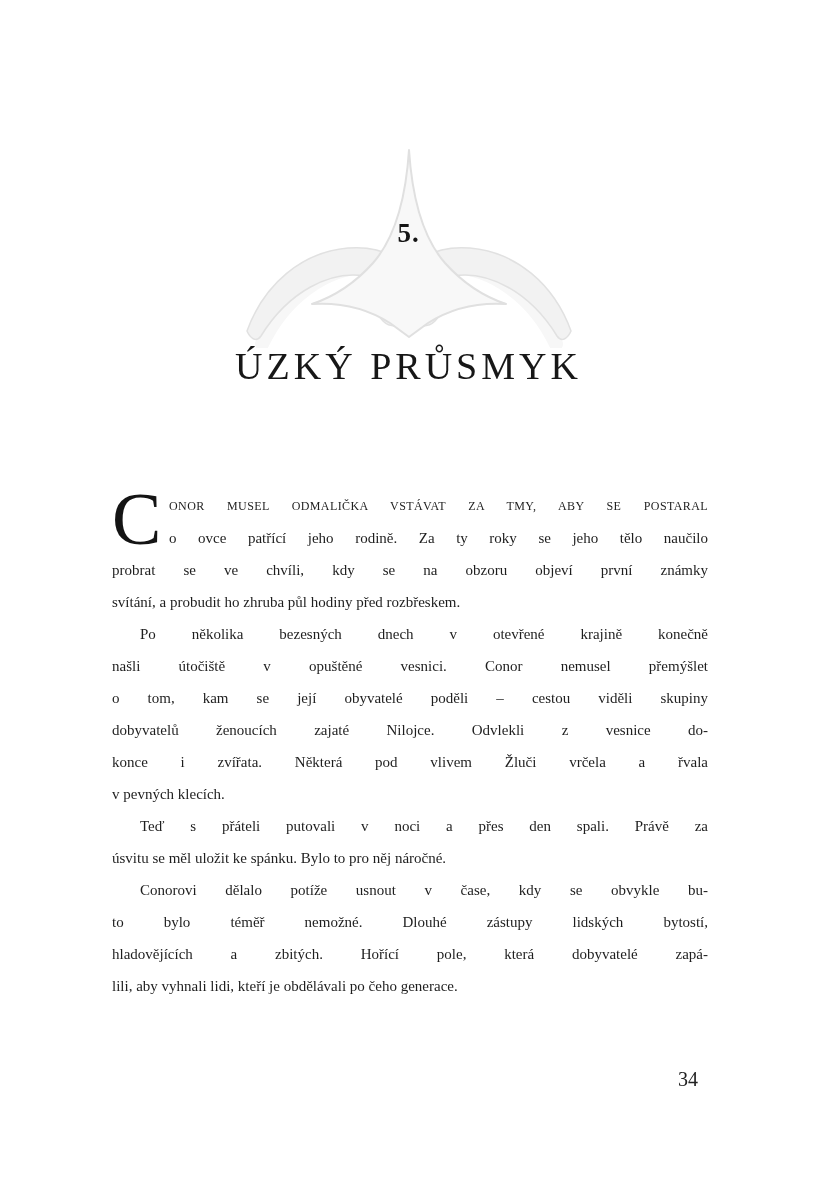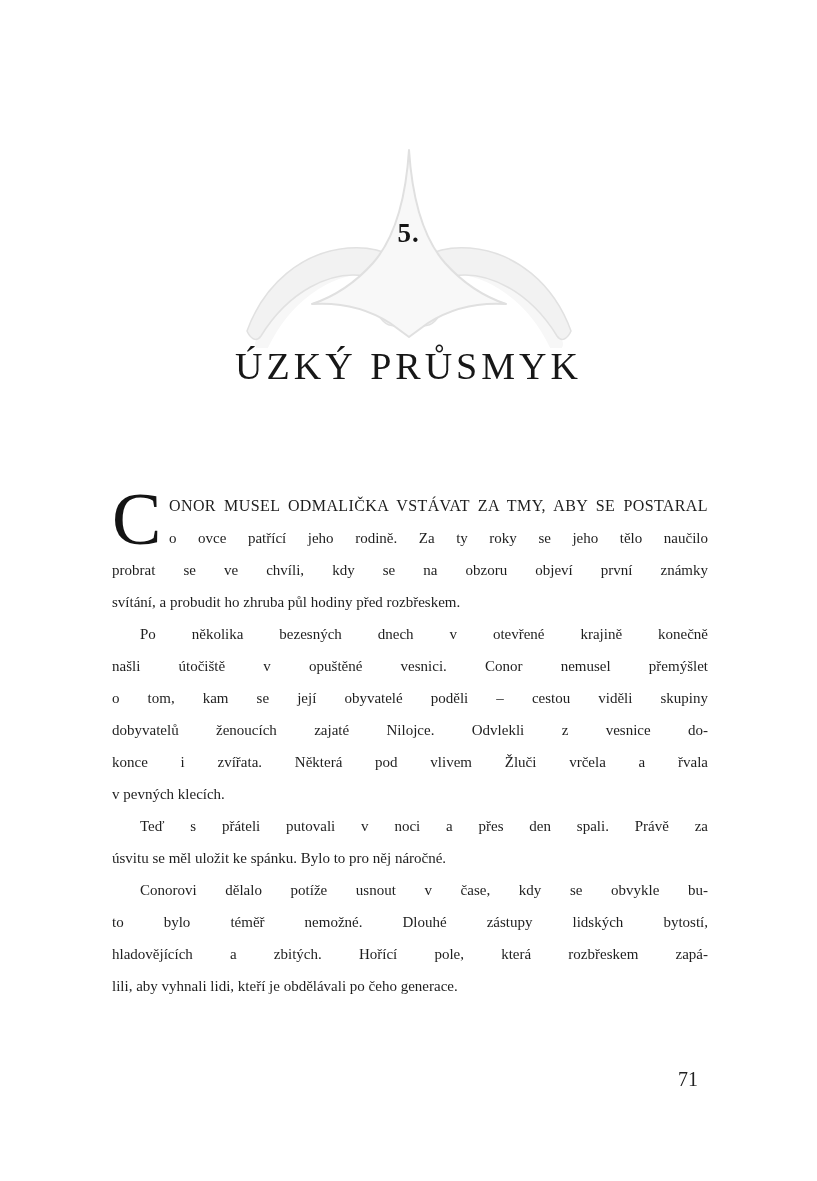--- a/index.html
+++ b/index.html
@@ -64,21 +64,21 @@
     font-size: 15px;
     line-height: 32px;
     text-align: justify;
     text-align-last: justify;
     color: #1e1e1e;
   }
   .line.last   { text-align-last: left; }
   .line.indent { text-indent: 28px; }
   .line.dropline { margin-left: 57px; }
   .line.smallcaps {
-    font-size: 16px;
+    font-size: 12px;
     letter-spacing: 0.4px;
   }
   .drop-cap {
     position: absolute;
     top: -8px;
     left: 0;
     font-size: 74px;
     line-height: 1;
     color: #141414;
   }
@@ -143,21 +143,21 @@
           <div class="line">konce i zvířata. Některá pod vlivem Žluči vrčela a řvala</div>
           <div class="line last">v pevných klecích.</div>
         </div>
         <div class="paragraph">
           <div class="line indent">Teď s přáteli putovali v noci a přes den spali. Právě za</div>
           <div class="line last">úsvitu se měl uložit ke spánku. Bylo to pro něj náročné.</div>
         </div>
         <div class="paragraph">
           <div class="line indent">Conorovi dělalo potíže usnout v čase, kdy se obvykle bu-</div>
           <div class="line">to bylo téměř nemožné. Dlouhé zástupy lidských bytostí,</div>
-          <div class="line">hladovějících a zbitých. Hořící pole, která rozbřeskem zapá-</div>
+          <div class="line">hladovějících a zbitých. Hořící pole, která dobyvatelé zapá-</div>
           <div class="line last">lili, aby vyhnali lidi, kteří je obdělávali po čeho generace.</div>
         </div>
       </div>
   </div>
 
-  <div class="page-number">71</div>
+  <div class="page-number">34</div>
 
 </div>
 
 </body></html>

